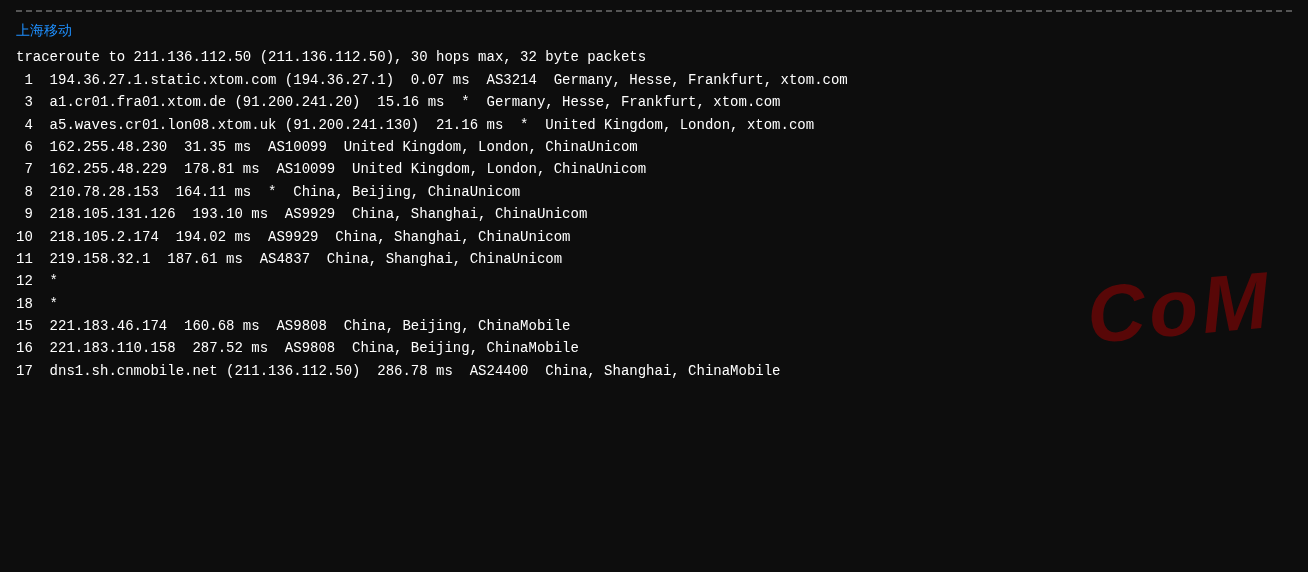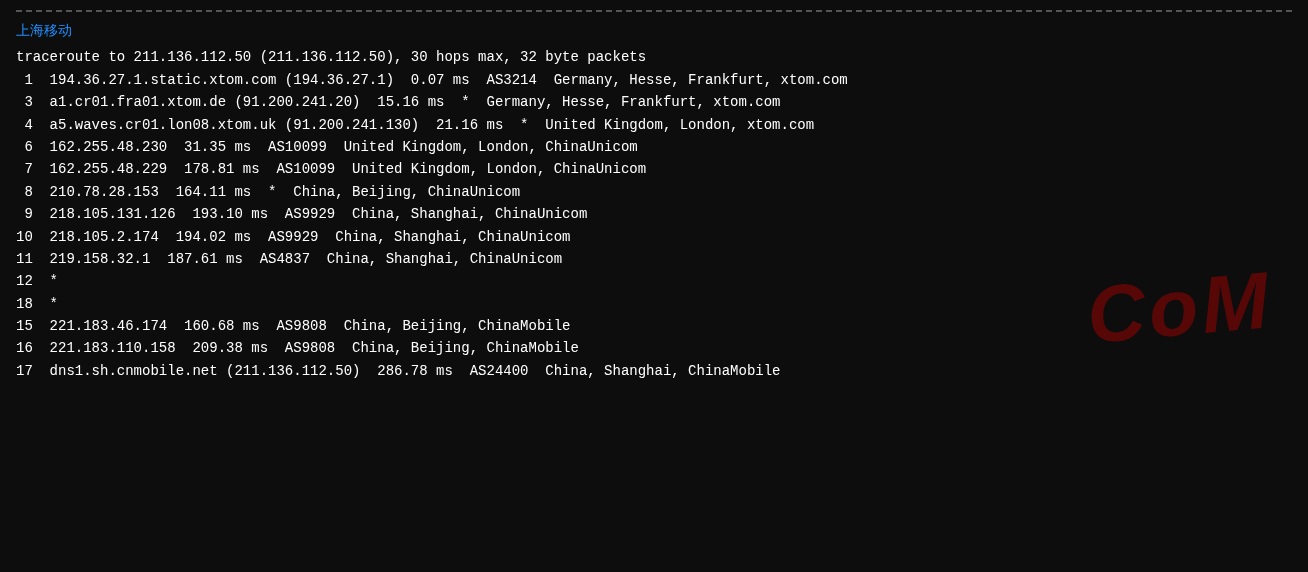--- a/index.html
+++ b/index.html
@@ -72,18 +72,18 @@
       <div class="trace-line"> 4  a5.waves.cr01.lon08.xtom.uk (91.200.241.130)  21.16 ms  *  United Kingdom, London, xtom.com</div>
       <div class="trace-line"> 6  162.255.48.230  31.35 ms  AS10099  United Kingdom, London, ChinaUnicom</div>
       <div class="trace-line"> 7  162.255.48.229  178.81 ms  AS10099  United Kingdom, London, ChinaUnicom</div>
       <div class="trace-line"> 8  210.78.28.153  164.11 ms  *  China, Beijing, ChinaUnicom</div>
       <div class="trace-line"> 9  218.105.131.126  193.10 ms  AS9929  China, Shanghai, ChinaUnicom</div>
       <div class="trace-line">10  218.105.2.174  194.02 ms  AS9929  China, Shanghai, ChinaUnicom</div>
       <div class="trace-line">11  219.158.32.1  187.61 ms  AS4837  China, Shanghai, ChinaUnicom</div>
       <div class="trace-line">12  *</div>
       <div class="trace-line">18  *</div>
       <div class="trace-line">15  221.183.46.174  160.68 ms  AS9808  China, Beijing, ChinaMobile</div>
-      <div class="trace-line">16  221.183.110.158  209.38 ms  AS9808  China, Beijing, ChinaMobile</div>
+      <div class="trace-line">16  221.183.110.158  287.52 ms  AS9808  China, Beijing, ChinaMobile</div>
       <div class="trace-line">17  dns1.sh.cnmobile.net (211.136.112.50)  286.78 ms  AS24400  China, Shanghai, ChinaMobile</div>
     </div>
 
   <div class="watermark">CoM</div>
 </div>
 
 </body></html>

